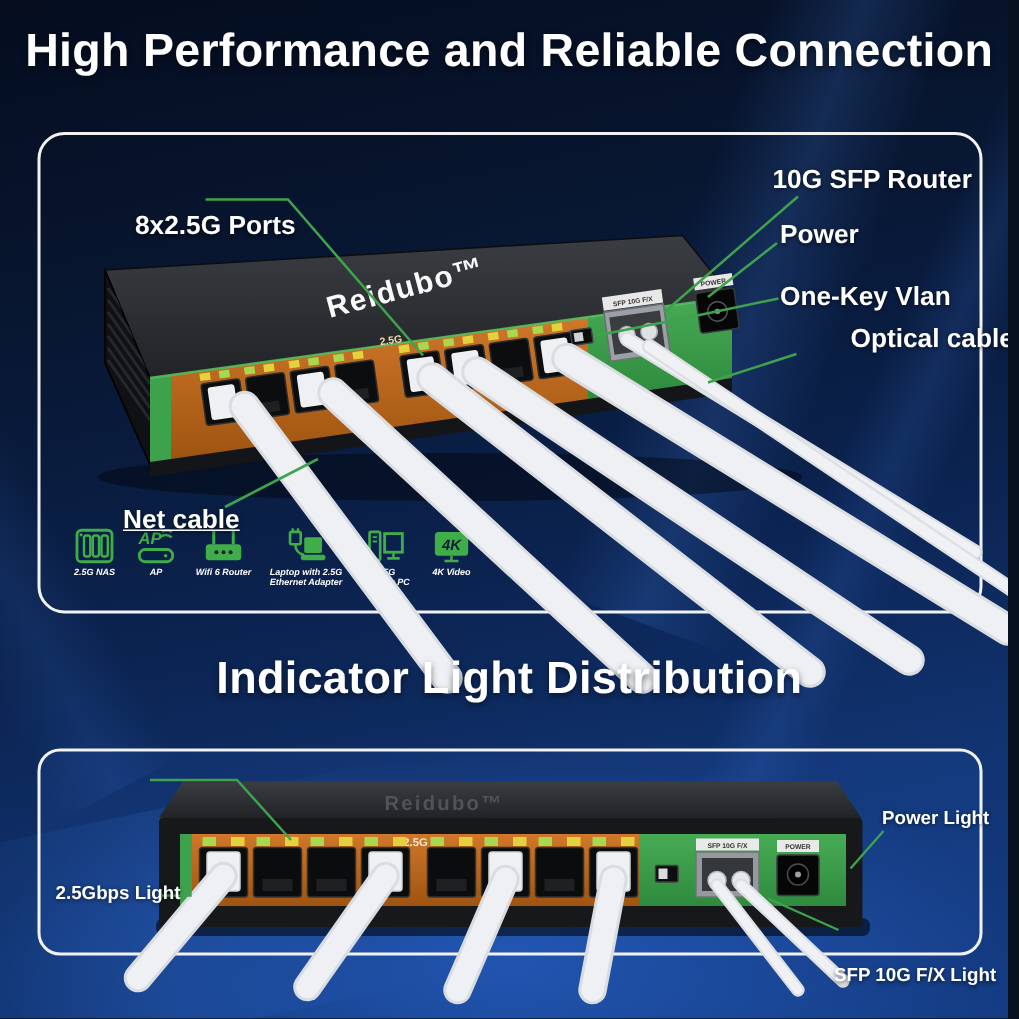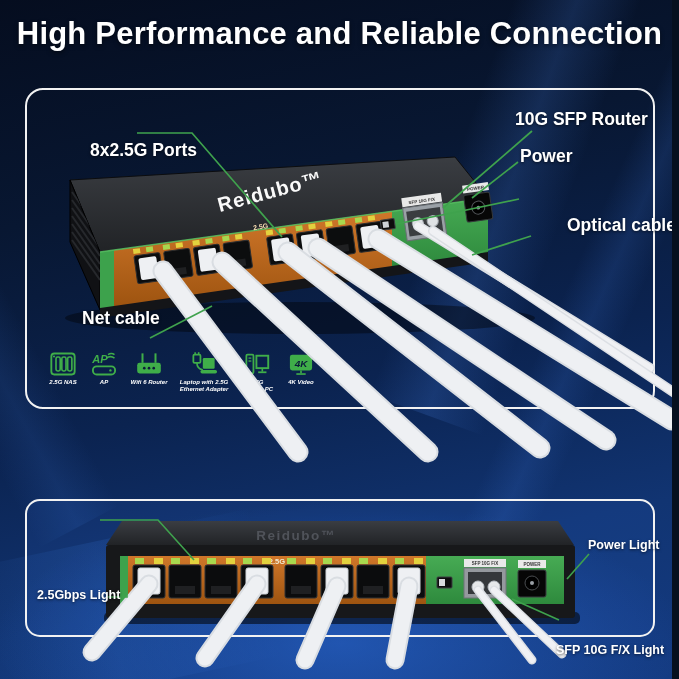--- a/index.html
+++ b/index.html
@@ -38,20 +38,21 @@
   <div class="streak" style="left:452px;top:-70px;width:120px;height:500px;transform:rotate(20deg);background:linear-gradient(90deg,transparent,rgba(72,130,230,.20),transparent);"></div>
   <div class="streak" style="left:560px;top:30px;width:70px;height:560px;transform:rotate(24deg);background:linear-gradient(90deg,transparent,rgba(64,122,224,.16),transparent);"></div>
   <div class="streak" style="left:-60px;top:150px;width:90px;height:400px;transform:rotate(-28deg);background:linear-gradient(90deg,transparent,rgba(60,118,214,.14),transparent);"></div>
   <div class="streak" style="left:-50px;top:540px;width:320px;height:150px;transform:rotate(-12deg);background:linear-gradient(90deg,transparent,rgba(64,132,238,.15),transparent);"></div>
   <div class="glow" style="left:-10px;top:500px;width:700px;height:260px;background:radial-gradient(ellipse at 50% 55%,rgba(45,110,222,.55),rgba(45,110,222,0) 70%);"></div>
 
   <div id="panel1" class="panel"></div>
   <div id="panel2" class="panel"></div>
 
   <div id="title1" class="title">High Performance and Reliable Connection</div>
+  <div id="title2" class="title">Indicator Light Distribution</div>
 
   <svg id="svgart" width="679" height="679" viewBox="0 0 679 679">
     <defs>
       <linearGradient id="gTop" x1="0" y1="0" x2="0" y2="1">
         <stop offset="0" stop-color="#3a3d42"></stop>
           <stop offset="1" stop-color="#212326"></stop>
       </linearGradient>
       <linearGradient id="gOrange" x1="0" y1="0" x2="0" y2="1">
         <stop offset="0" stop-color="#d0772a"></stop>
           <stop offset="1" stop-color="#9e5410"></stop>
@@ -287,22 +288,23 @@
         <polyline points="108,597 127,597 127,585"></polyline>
         <polyline points="589,554 567,579"></polyline>
         <polyline points="559,620 512,599"></polyline>
       </g>
     </g>
   </svg>
 
   <div class="callout co-lg" style="left:90px;top:112px;margin-top:28px;">8x2.5G Ports</div>
   <div class="callout co-lg" style="left:515px;top:109px;">10G SFP Router</div>
   <div class="callout co-lg" style="left:520px;top:146px;">Power</div>
+  <div class="callout co-lg" style="left:520px;top:187px;">One-Key Vlan</div>
   <div class="callout co-lg" style="left:528px;top:215px;margin-left:39px;">Optical cable</div>
-  <div class="callout co-lg" style="left:82px;top:308px;">Net cable</div>
+  <div class="callout co-lg" style="left:82px;top:336px;text-decoration:underline;">Net cable</div>
 
   <div class="callout co-sm" style="left:37px;top:588px;">2.5Gbps Light</div>
   <div class="callout co-sm" style="left:588px;top:538px;">Power Light</div>
   <div class="callout co-sm" style="left:556px;top:611px;margin-top:32px;">SFP 10G F/X Light</div>
 
   <div id="iconrow">
     <div class="icon-item w38">
       <svg width="28" height="26" viewBox="0 0 24 22">
         <rect x="2" y="2" width="20" height="18" rx="2.5" fill="none" stroke="#3fae49" stroke-width="1.6"></rect>
         <rect x="6" y="5" width="3.6" height="12" rx="1.4" fill="none" stroke="#3fae49" stroke-width="1.4"></rect>

